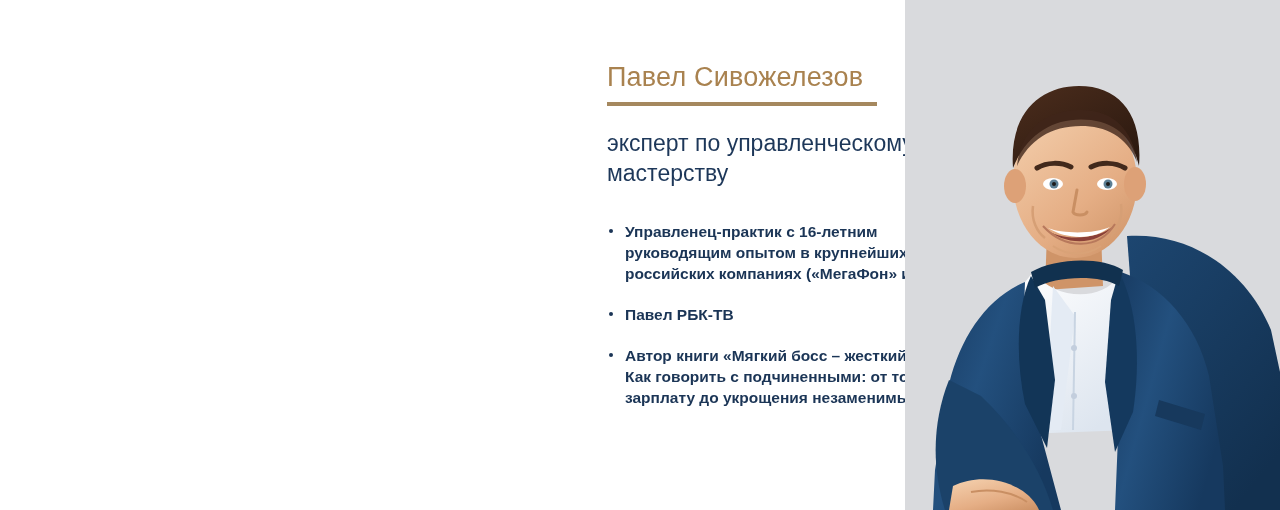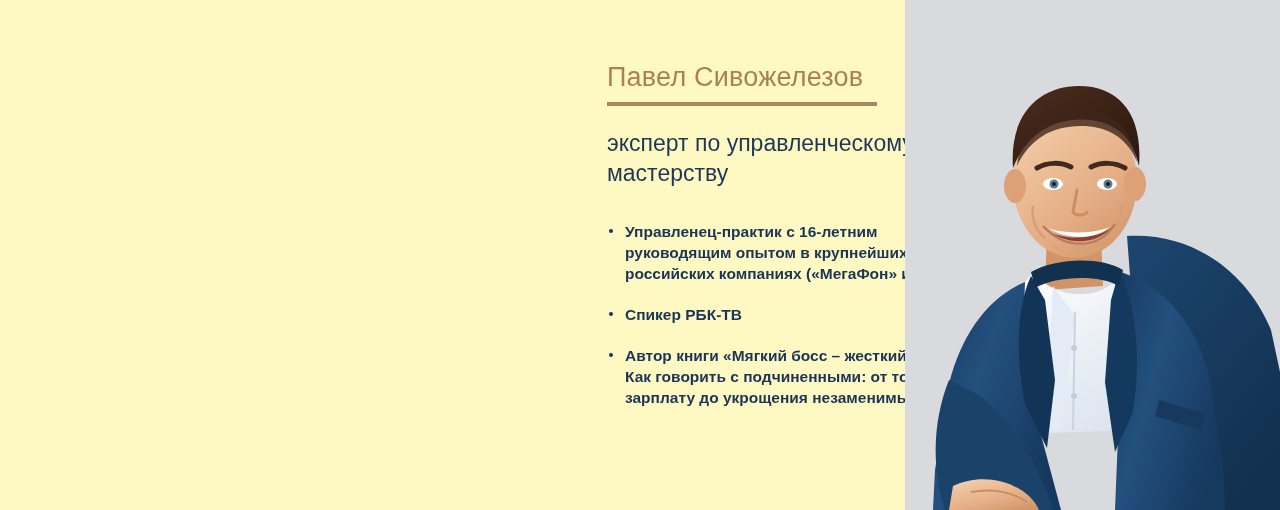--- a/index.html
+++ b/index.html
@@ -11,21 +11,21 @@
     height: 510px;
     overflow: hidden;
     background: #d9dadd;
     font-family: "Liberation Sans", sans-serif;
     position: relative;
   }
 
   #slide {
     position: absolute;
     inset: 0;
-    background: #fef9c3;
+    background: #ffffff;
     overflow: hidden;
   }
 
   
   #text-col {
     position: absolute;
     left: 607px;
     top: 60px;
     width: 380px;
   }
@@ -107,21 +107,21 @@
 
     <div id="speaker-role">эксперт по управленческому мастерству</div>
 
     <ul id="bullet-list">
       <li class="bullet-item">
         <span class="bullet-dot"></span>
         <span>Управленец-практик с 16-летним руководящим опытом в крупнейших российских компаниях («МегаФон» и др.)</span>
       </li>
       <li class="bullet-item">
         <span class="bullet-dot"></span>
-        <span>Спикер РБК-ТВ</span>
+        <span>Павел РБК-ТВ</span>
       </li>
       <li class="bullet-item">
         <span class="bullet-dot"></span>
         <span>Автор книги «Мягкий босс – жесткий босс. Как говорить с подчиненными: от торга за зарплату до укрощения незаменимых»</span>
       </li>
     </ul>
 
   </div>
 
   <div id="portrait">

